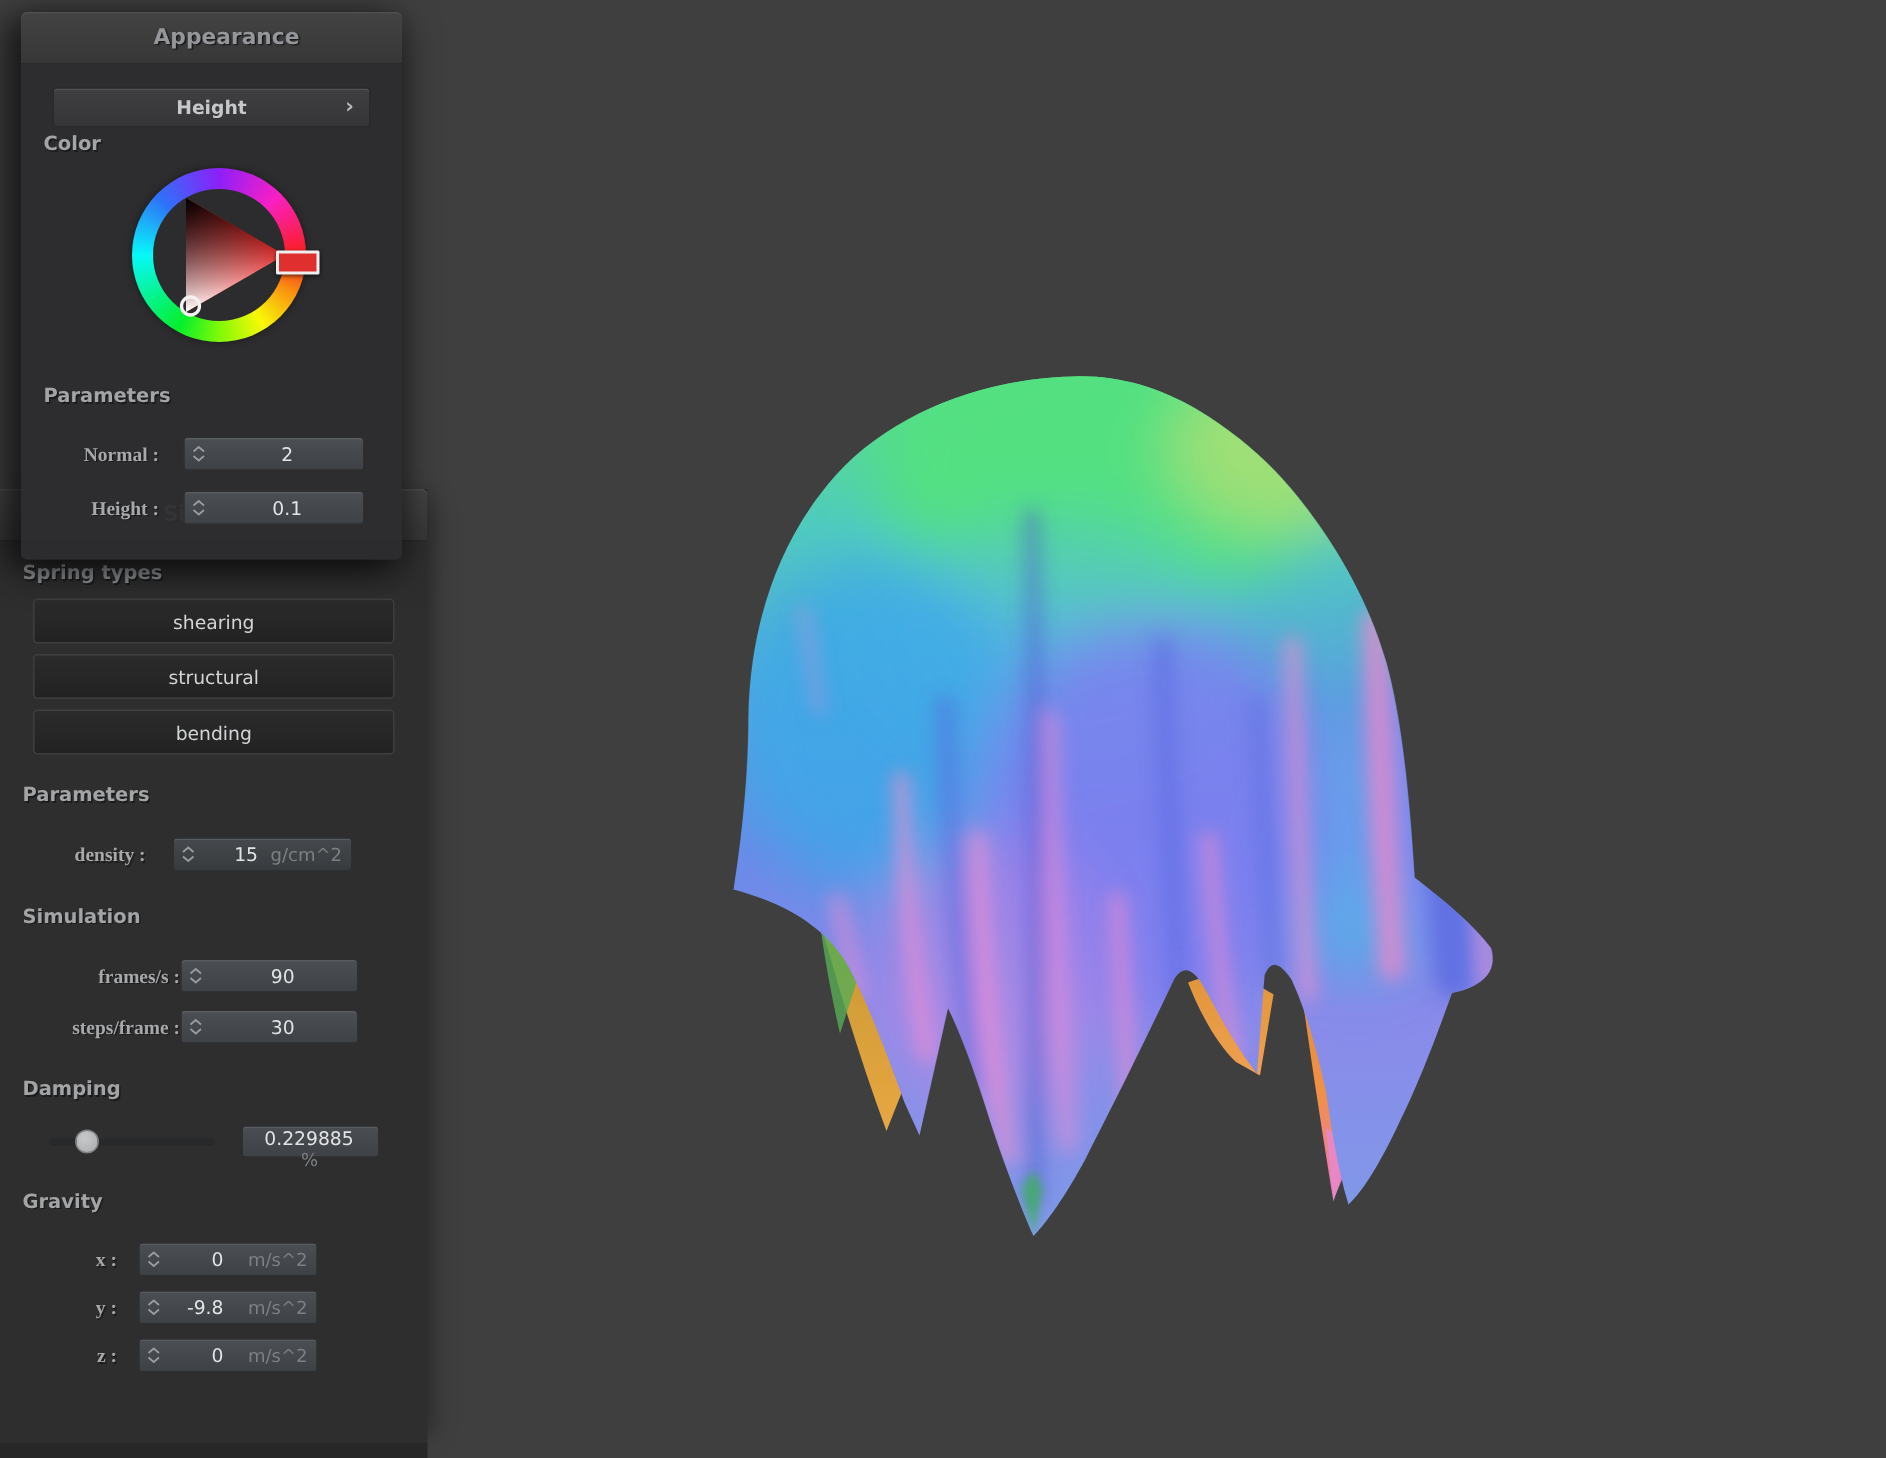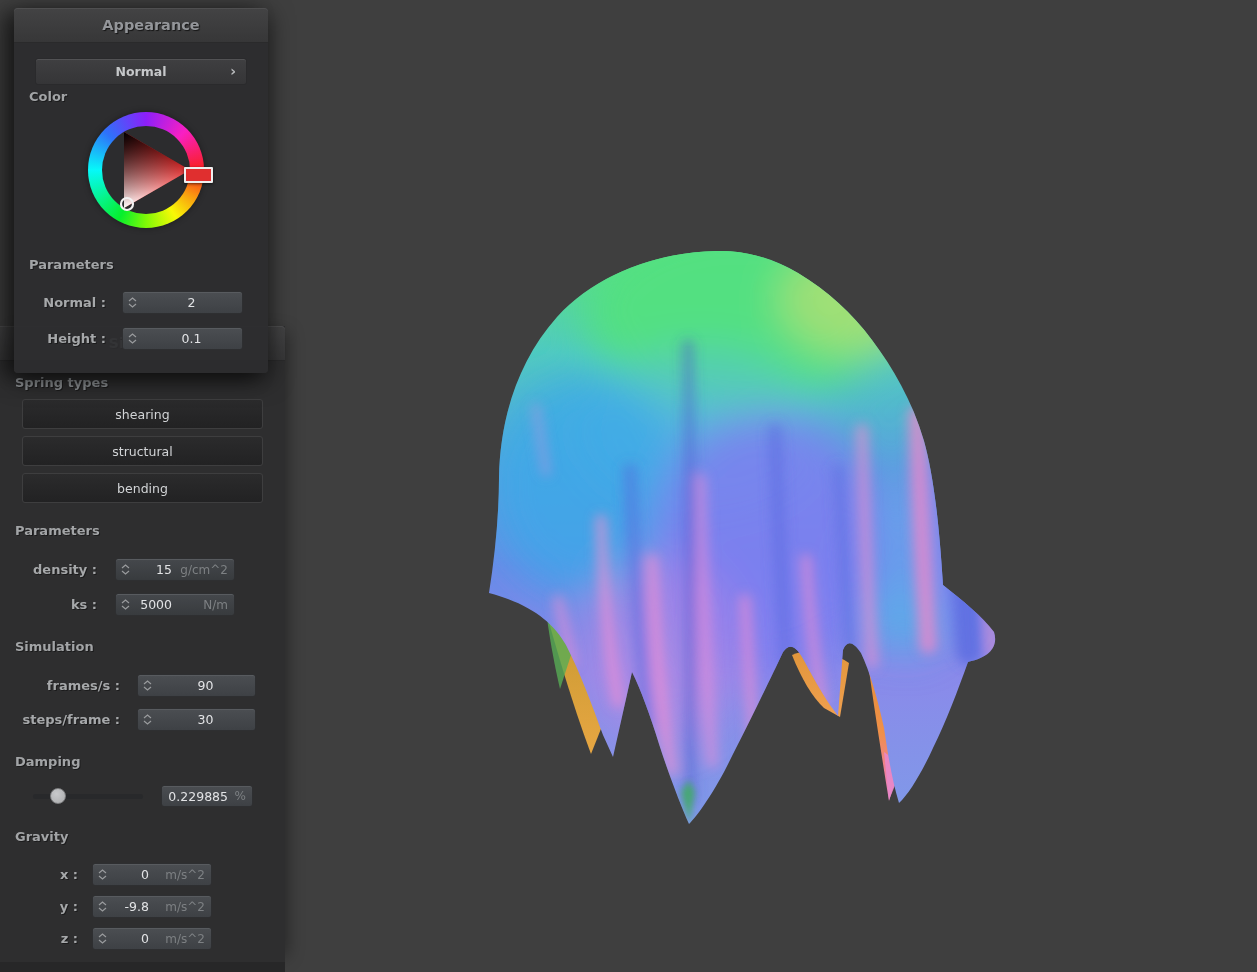--- a/index.html
+++ b/index.html
@@ -13,21 +13,21 @@
   .hdrbar{height:34px;background:linear-gradient(#434344,#373738);
           border-bottom:1px solid #2a2a2b;box-shadow:inset 0 1px 0 #4f4f50;
           display:flex;align-items:center;justify-content:center;padding-left:20px;}
   .hdrbar .ttl{font-size:14.5px;font-weight:bold;color:#94969a;
                text-shadow:1px 1px 1px rgba(0,0,0,.65);}
   .seclabel{font-size:13px;font-weight:bold;color:#a2a4a6;margin:0 0 0 15px;
             text-shadow:1px 1px 0 rgba(0,0,0,.4);}
 
   .row{display:flex;align-items:center;}
   .rlabel{font-size:13px;font-weight:bold;color:#a6a8aa;text-align:right;
-          text-shadow:1px 1px 0 rgba(0,0,0,.4);}
+          text-shadow:1px 1px 0 rgba(0,0,0,.4);font-family:Liberation Serif, serif;}
   .field{display:flex;align-items:center;height:23px;box-sizing:border-box;
          background:linear-gradient(#4b4e52,#3e4145);
          border:1px solid #2e2f31;border-radius:3px;box-shadow:inset 0 1px 0 #585b5f;}
   .field.dark{background:linear-gradient(#45484c,#383b3e);}
   .spin{width:18px;display:flex;flex-direction:column;align-items:center;gap:1px;cursor:pointer;}
   .spin svg{display:block;}
   .val{flex:1;text-align:right;color:#e2e3e5;font-size:12.5px;padding-right:2px;}
   .val.center{text-align:center;padding-right:0;}
   .unit{width:54px;text-align:right;color:#7d8083;font-size:12px;padding-right:6px;}
   .unit.narrow{width:16px;}
@@ -42,36 +42,36 @@
   .pushbtn{display:flex;align-items:center;justify-content:center;
            width:241px;height:30px;margin:0 auto 7px auto;box-sizing:border-box;
            background:linear-gradient(#2b2b2c,#222223);
            border:1px solid #3e3e3f;border-radius:3px;cursor:pointer;
            color:#d2d4d6;font-size:12.5px;}
   .sp-springtypes{margin-top:14px;color:#8f9396;}
 
   .p-row{margin:0 0 12px 0;}
   .p-row .rlabel{width:97px;margin-right:18px;}
   .p-row .field{width:120px;}
-  .s-row .rlabel{width:120px;margin-right:17px;}
+  .s-row .rlabel{width:120px;}
   .s-row .field{width:119px;}
   .g-row{margin:0 0 9px 0;}
   .g-row .rlabel{width:78px;margin-right:14px;}
   .g-row .field{width:120px;}
 
   .damp-row{display:flex;align-items:center;margin-top:16px;}
   .slider{position:relative;width:110px;height:5px;margin-left:33px;
           background:#28292b;border-radius:3px;cursor:pointer;}
   .knob{position:absolute;top:50%;transform:translate(-50%,-50%);
         width:14px;height:14px;border-radius:50%;
         background:radial-gradient(circle at 40% 35%,#c8c9cb,#a9aaac);
         border:1px solid #7e7f81;cursor:pointer;}
   .damp-box{display:flex;align-items:center;height:22px;width:92px;margin-left:18px;
             box-sizing:border-box;background:linear-gradient(#4a4d51,#3e4145);
-            border:1px solid #2e2f31;border-radius:3px;box-shadow:inset 0 1px 0 #585b5f;}
+            border:1px solid #2e2f31;border-radius:3px;box-shadow:inset 0 1px 0 #585b5f;flex-direction:column;}
 
   
   .app-panel{position:absolute;left:14px;top:8px;width:254px;z-index:2;
              background:rgba(44,44,46,0.93);border-radius:4px;
              box-shadow:0 6px 24px rgba(0,0,0,.65), -14px 4px 20px rgba(0,0,0,.35);}
   .app-panel .hdrbar{border-radius:4px 4px 0 0;}
   .dropdown{position:relative;display:flex;align-items:center;justify-content:center;
             width:212px;height:27px;margin:15px auto 0 auto;box-sizing:border-box;
             background:linear-gradient(#3f3f41,#353537);
             border:1px solid #2a2a2c;border-radius:3px;box-shadow:inset 0 1px 0 #525254;
@@ -233,35 +233,20 @@
             </svg>
         <svg width="9" height="5">
               <polyline points="1,1 4.5,4 8,1" fill="none" stroke="#9a9c9e" stroke-width="1.2"></polyline>
             </svg>
       </span>
       <span class="val">15</span>
       <span class="unit">g/cm^2</span>
     </div>
   </div>
 
-  <div class="row p-row">
-    <span class="rlabel">ks :</span>
-    <div class="field dark">
-      <span class="spin">
-        <svg width="9" height="5">
-              <polyline points="1,4 4.5,1 8,4" fill="none" stroke="#9a9c9e" stroke-width="1.2"></polyline>
-            </svg>
-        <svg width="9" height="5">
-              <polyline points="1,1 4.5,4 8,1" fill="none" stroke="#9a9c9e" stroke-width="1.2"></polyline>
-            </svg>
-      </span>
-      <span class="val">5000</span>
-      <span class="unit">N/m</span>
-    </div>
-  </div>
 
   <div class="seclabel" style="margin-top:23px">Simulation</div>
 
   <div class="row s-row" style="margin-top:20px;margin-bottom:11px">
     <span class="rlabel">frames/s :</span>
     <div class="field">
       <span class="spin">
         <svg width="9" height="5">
               <polyline points="1,4 4.5,1 8,4" fill="none" stroke="#9a9c9e" stroke-width="1.2"></polyline>
             </svg>
@@ -351,21 +336,21 @@
   </div>
 </div>
 <div class="sim-bottom"></div>
 
 <div class="app-panel">
   <div class="hdrbar">
     <span class="ttl">Appearance</span>
   </div>
 
   <div class="dropdown">
-    <span>Normal</span>
+    <span>Height</span>
     <span class="chev">›</span>
   </div>
 
   <div class="seclabel colorlabel">Color</div>
 
   <div class="wheelbox">
     <div class="ring"></div>
     <div class="ring-hole"></div>
     <svg class="tri-svg" width="116" height="116">
       <defs>

